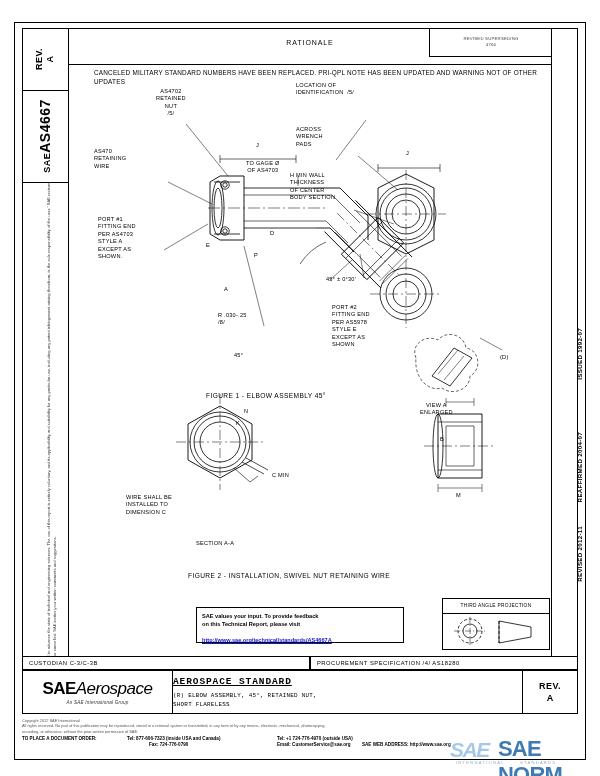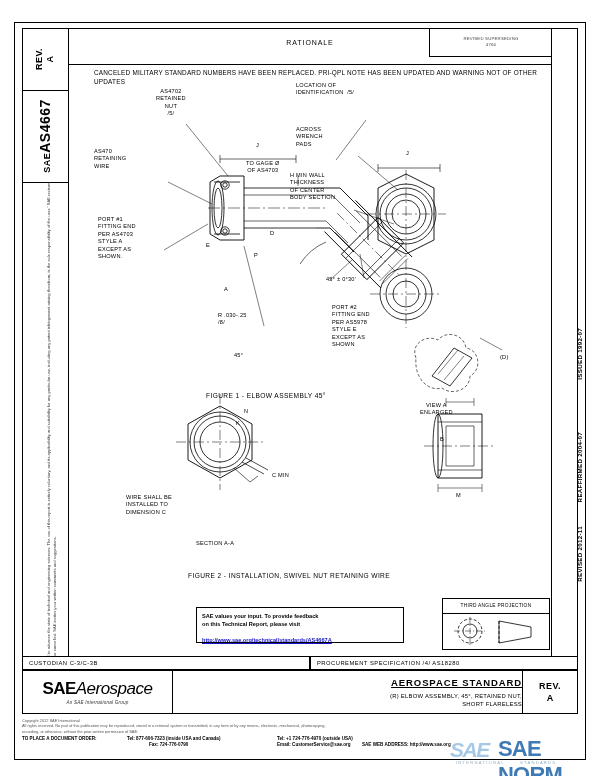--- a/index.html
+++ b/index.html
@@ -66,22 +66,22 @@
   .cell-proc{left:288px;right:0;}
 
   
   .titleblock{position:absolute;left:22px;right:22px;top:670px;height:44px;border:1px solid #000;
      display:flex;box-sizing:border-box;background:#fff;}
   .tb-logo{width:150px;border-right:1px solid #000;display:flex;flex-direction:column;
      align-items:center;justify-content:center;box-sizing:border-box;}
   .tb-logo .l1{font-size:17px;font-weight:bold;letter-spacing:-.6px;white-space:nowrap;}
   .tb-logo .l1 em{font-style:italic;font-weight:normal;letter-spacing:-.5px;}
   .tb-logo .l2{font-size:4.6px;font-style:italic;color:#333;margin-top:1px;letter-spacing:.2px;}
-  .tb-mid{flex:1;border-right:1px solid #000;display:flex;flex-direction:column;align-items:flex-end;
-     justify-content:center;box-sizing:border-box;}
+  .tb-mid{flex:1;border-right:1px solid #000;display:flex;flex-direction:column;align-items:flex-start;
+     justify-content:center;box-sizing:border-box;font-family:Liberation Mono, monospace;}
   .tb-mid .std{font-size:9.5px;font-weight:bold;letter-spacing:.9px;text-decoration:underline;}
   .tb-mid .d1{font-size:5.9px;margin-top:5px;letter-spacing:.25px;}
   .tb-mid .d2{font-size:5.9px;margin-top:2px;letter-spacing:.25px;}
   .tb-num{width:114px;border-right:1px solid #000;display:flex;flex-direction:column;
      justify-content:center;box-sizing:border-box;padding-left:9px;}
   .tb-num .n1{font-size:10px;font-weight:bold;letter-spacing:.3px;}
   .tb-num .n1 b{font-size:9px;}
   .tb-num .n2{font-size:7px;margin-top:5px;letter-spacing:.5px;}
   .tb-rev{width:54px;display:flex;flex-direction:column;align-items:center;justify-content:center;box-sizing:border-box;}
   .tb-rev .r1{font-size:9px;font-weight:bold;letter-spacing:.4px;}

